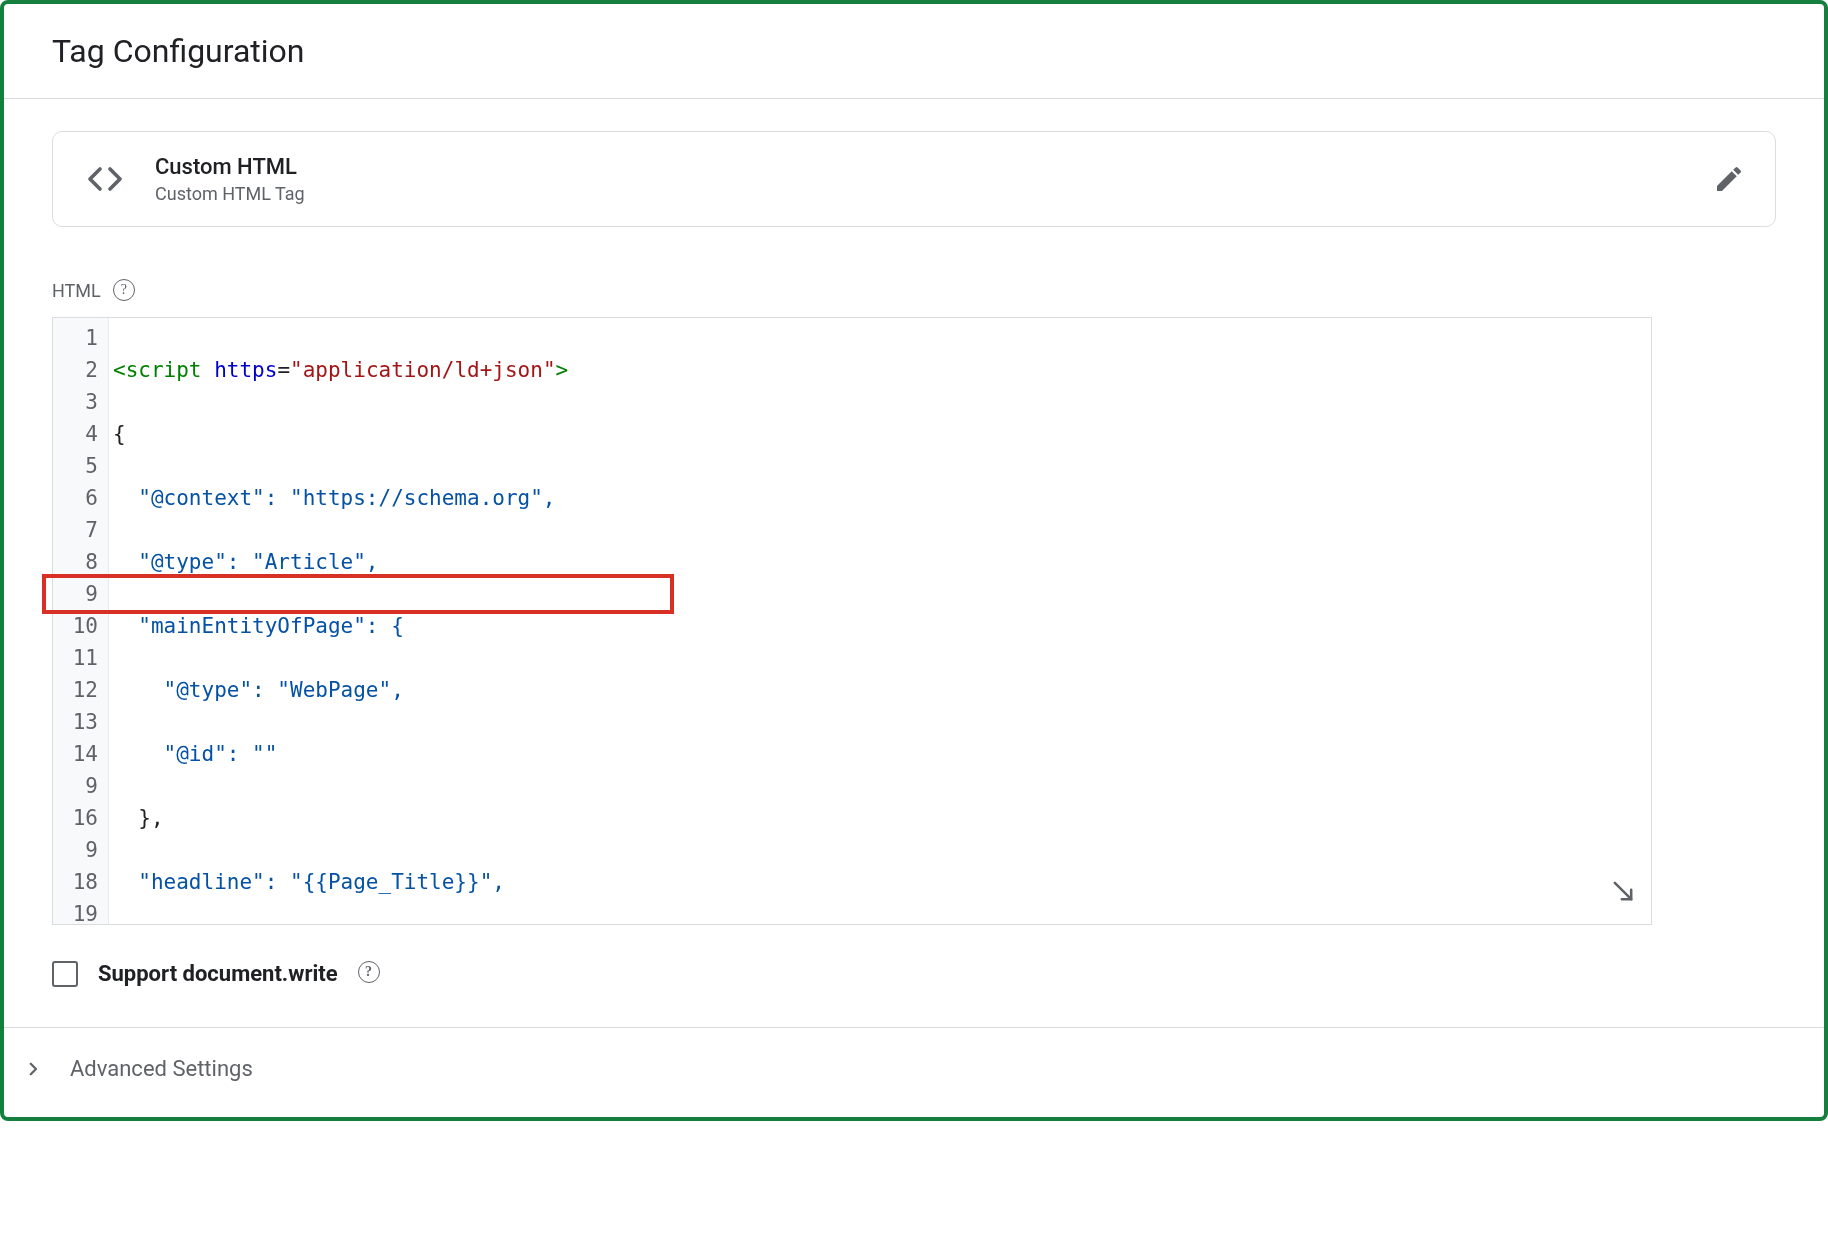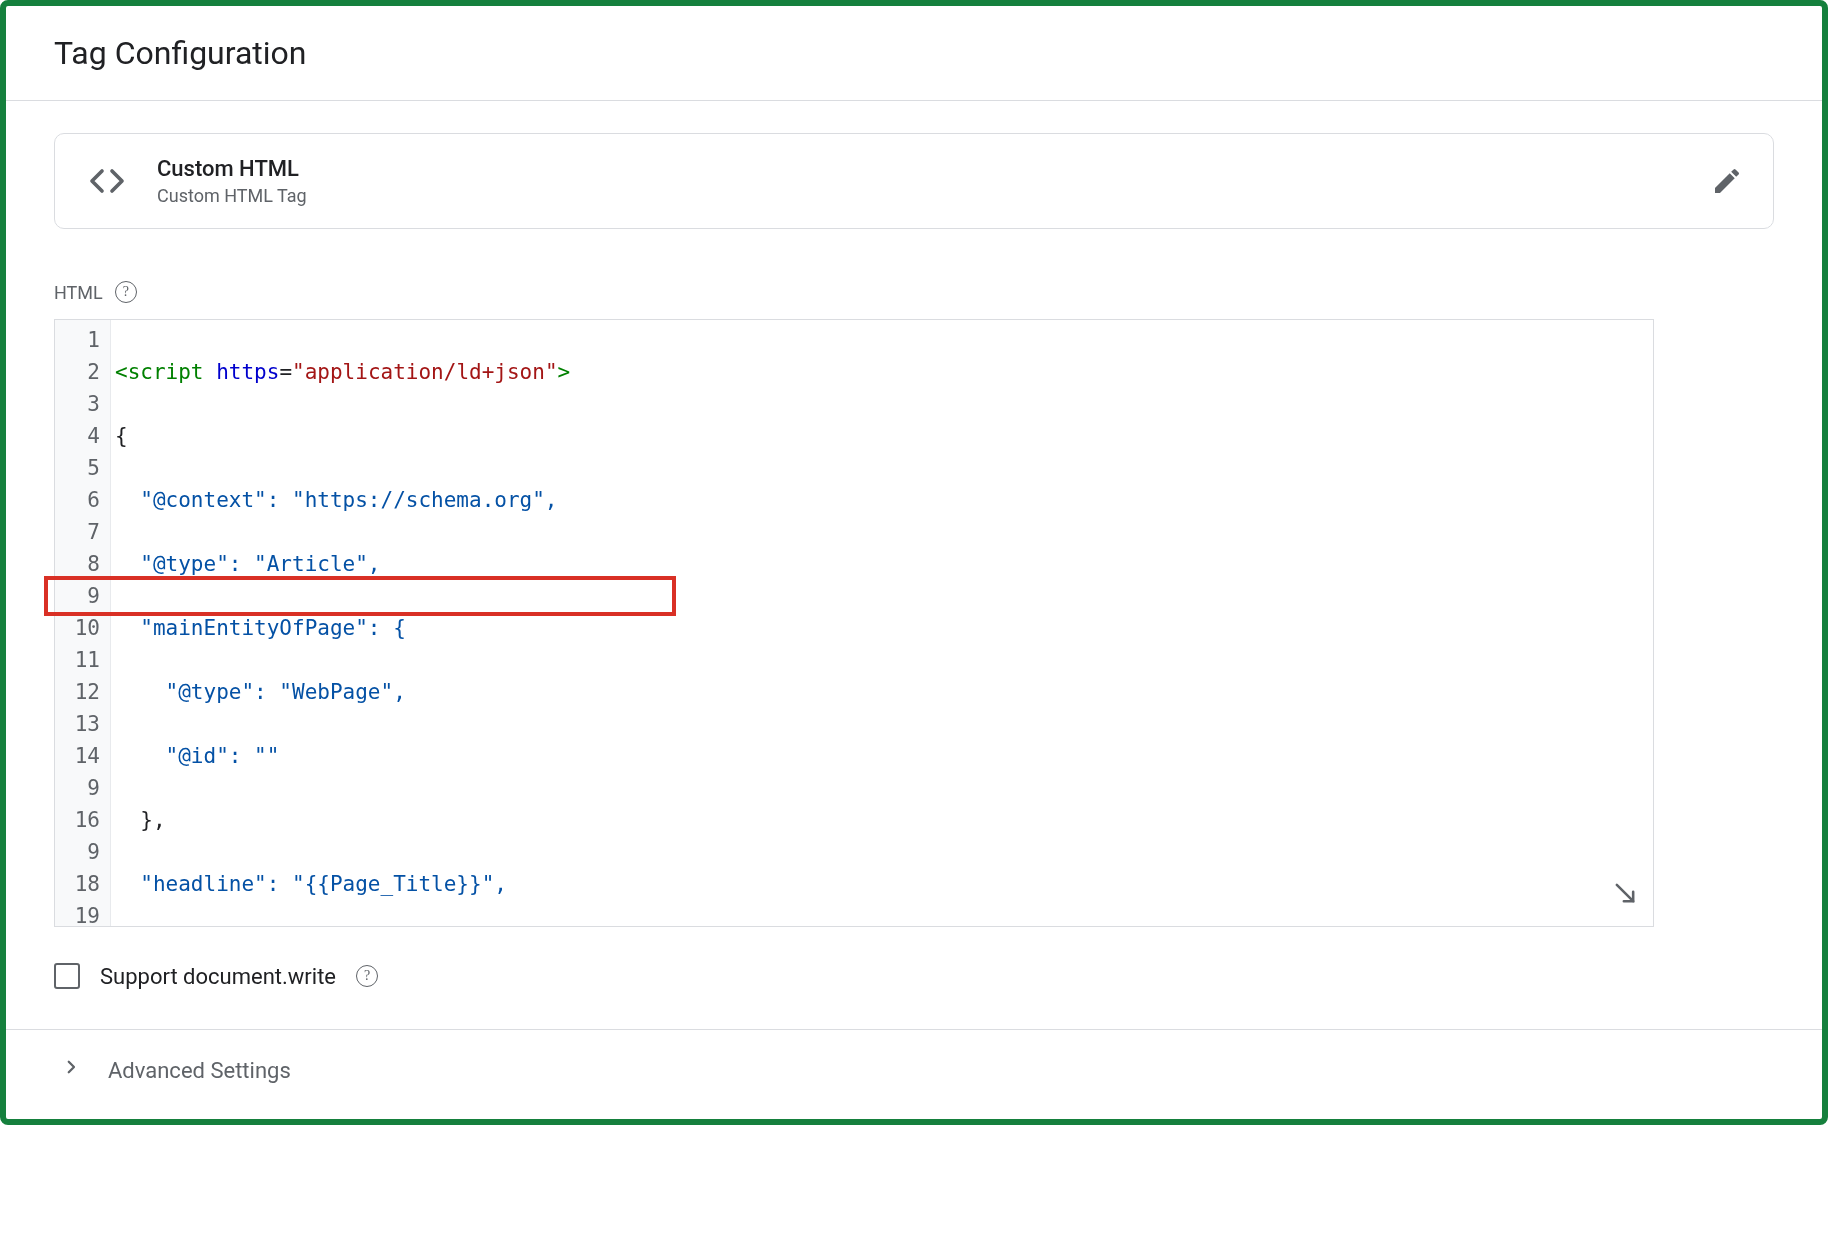--- a/index.html
+++ b/index.html
@@ -4,21 +4,21 @@
 <style>
   * { box-sizing: border-box; margin: 0; padding: 0; }
   body {
     font-family: 'Google Sans', Roboto, Arial, sans-serif;
     background: #fff;
     color: #202124;
     font-size: 14px;
   }
   .panel {
     width: 1828px;
-    border: 6px solid #15803d;
+    border: 4px solid #15803d;
     border-radius: 8px;
     background: #fff;
     overflow: hidden;
   }
   .panel-header {
     padding: 28px 48px;
     border-bottom: 1px solid #dadce0;
   }
   .panel-title {
     font-size: 32px;
@@ -135,39 +135,40 @@
     position: absolute;
     right: 14px;
     bottom: 10px;
     color: #5f6368;
   }
   .resize-handle svg { width: 28px; height: 28px; }
   .checkbox-row {
     margin-top: 36px;
     margin-bottom: 40px;
     display: flex;
-    align-items: center;
+    align-items: flex-start;
     gap: 20px;
+    font-weight: bold;
   }
   .checkbox {
     width: 26px;
     height: 26px;
     border: 2.5px solid #5f6368;
     border-radius: 3px;
     cursor: pointer;
   }
   .checkbox-label {
     font-size: 22px;
     color: #202124;
   }
   .divider { border: none; border-top: 1px solid #dadce0; }
   .advanced-row {
-    padding: 28px 48px 36px 56px;
-    display: flex;
-    align-items: flex-start;
+    padding: 28px 48px 36px 20px;
+    display: flex;
+    align-items: center;
     gap: 28px;
     cursor: pointer;
   }
   .chevron {
     color: #5f6368;
     width: 18px;
     height: 18px;
   }
   .chevron svg { width: 18px; height: 18px; }
   .advanced-label {

